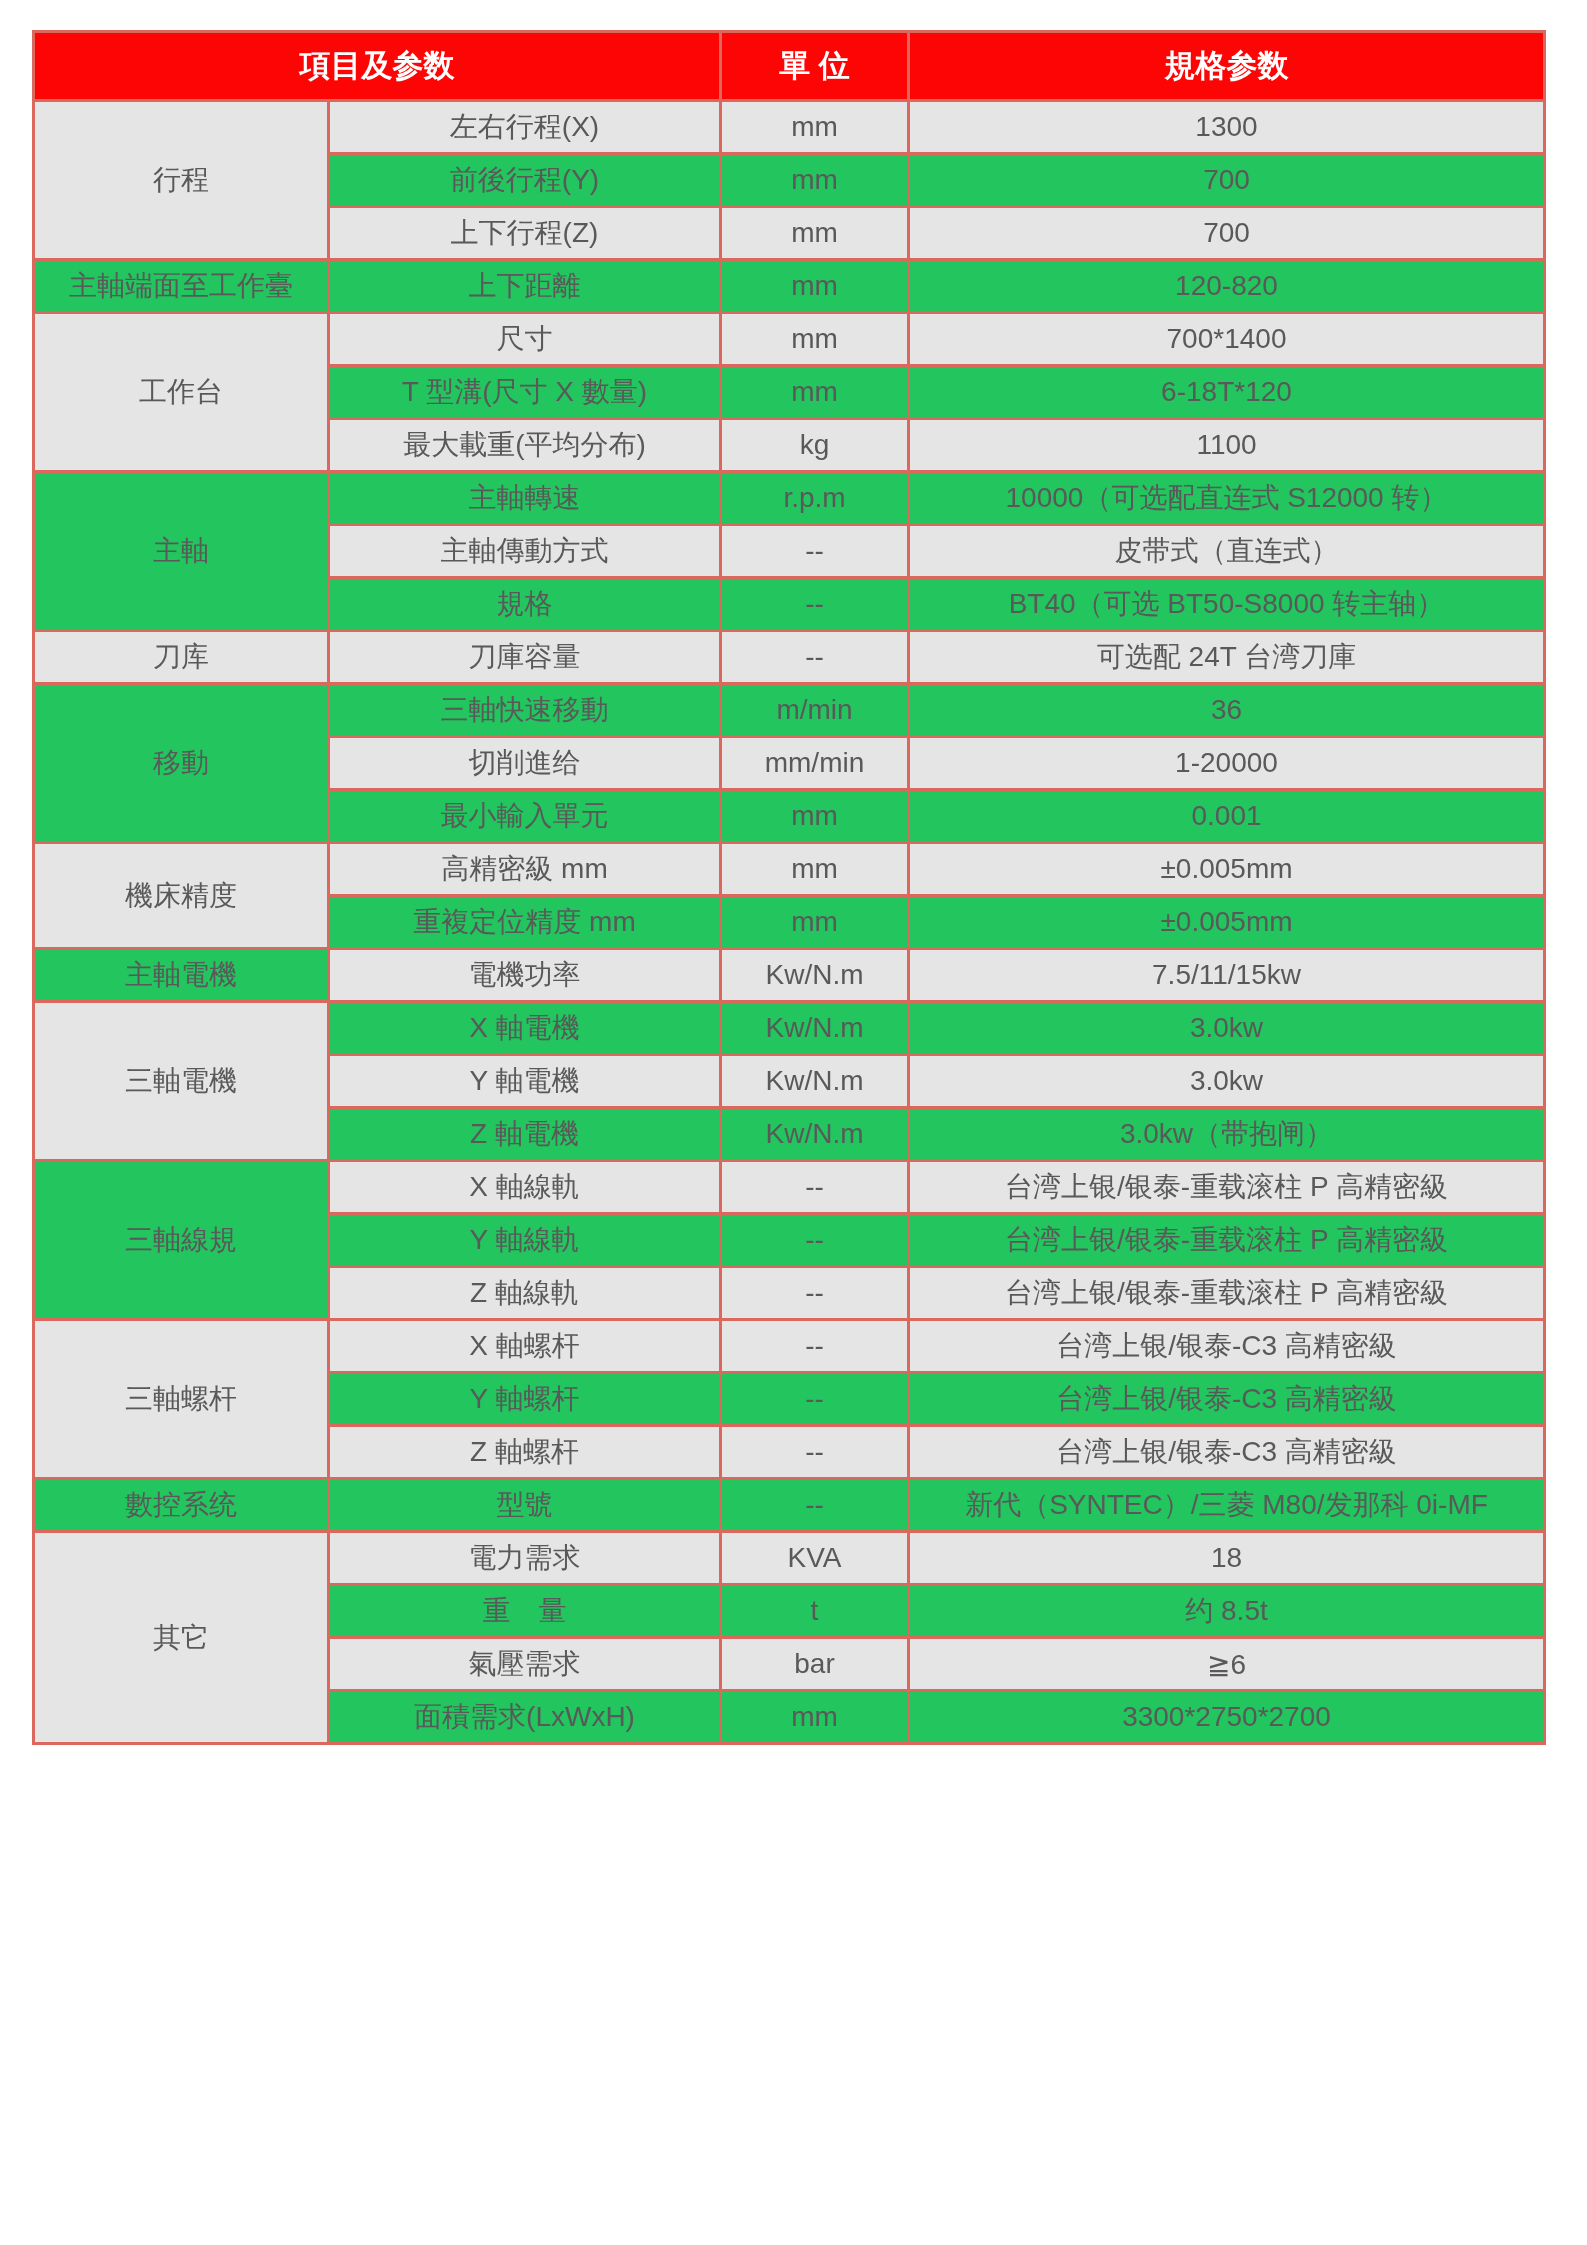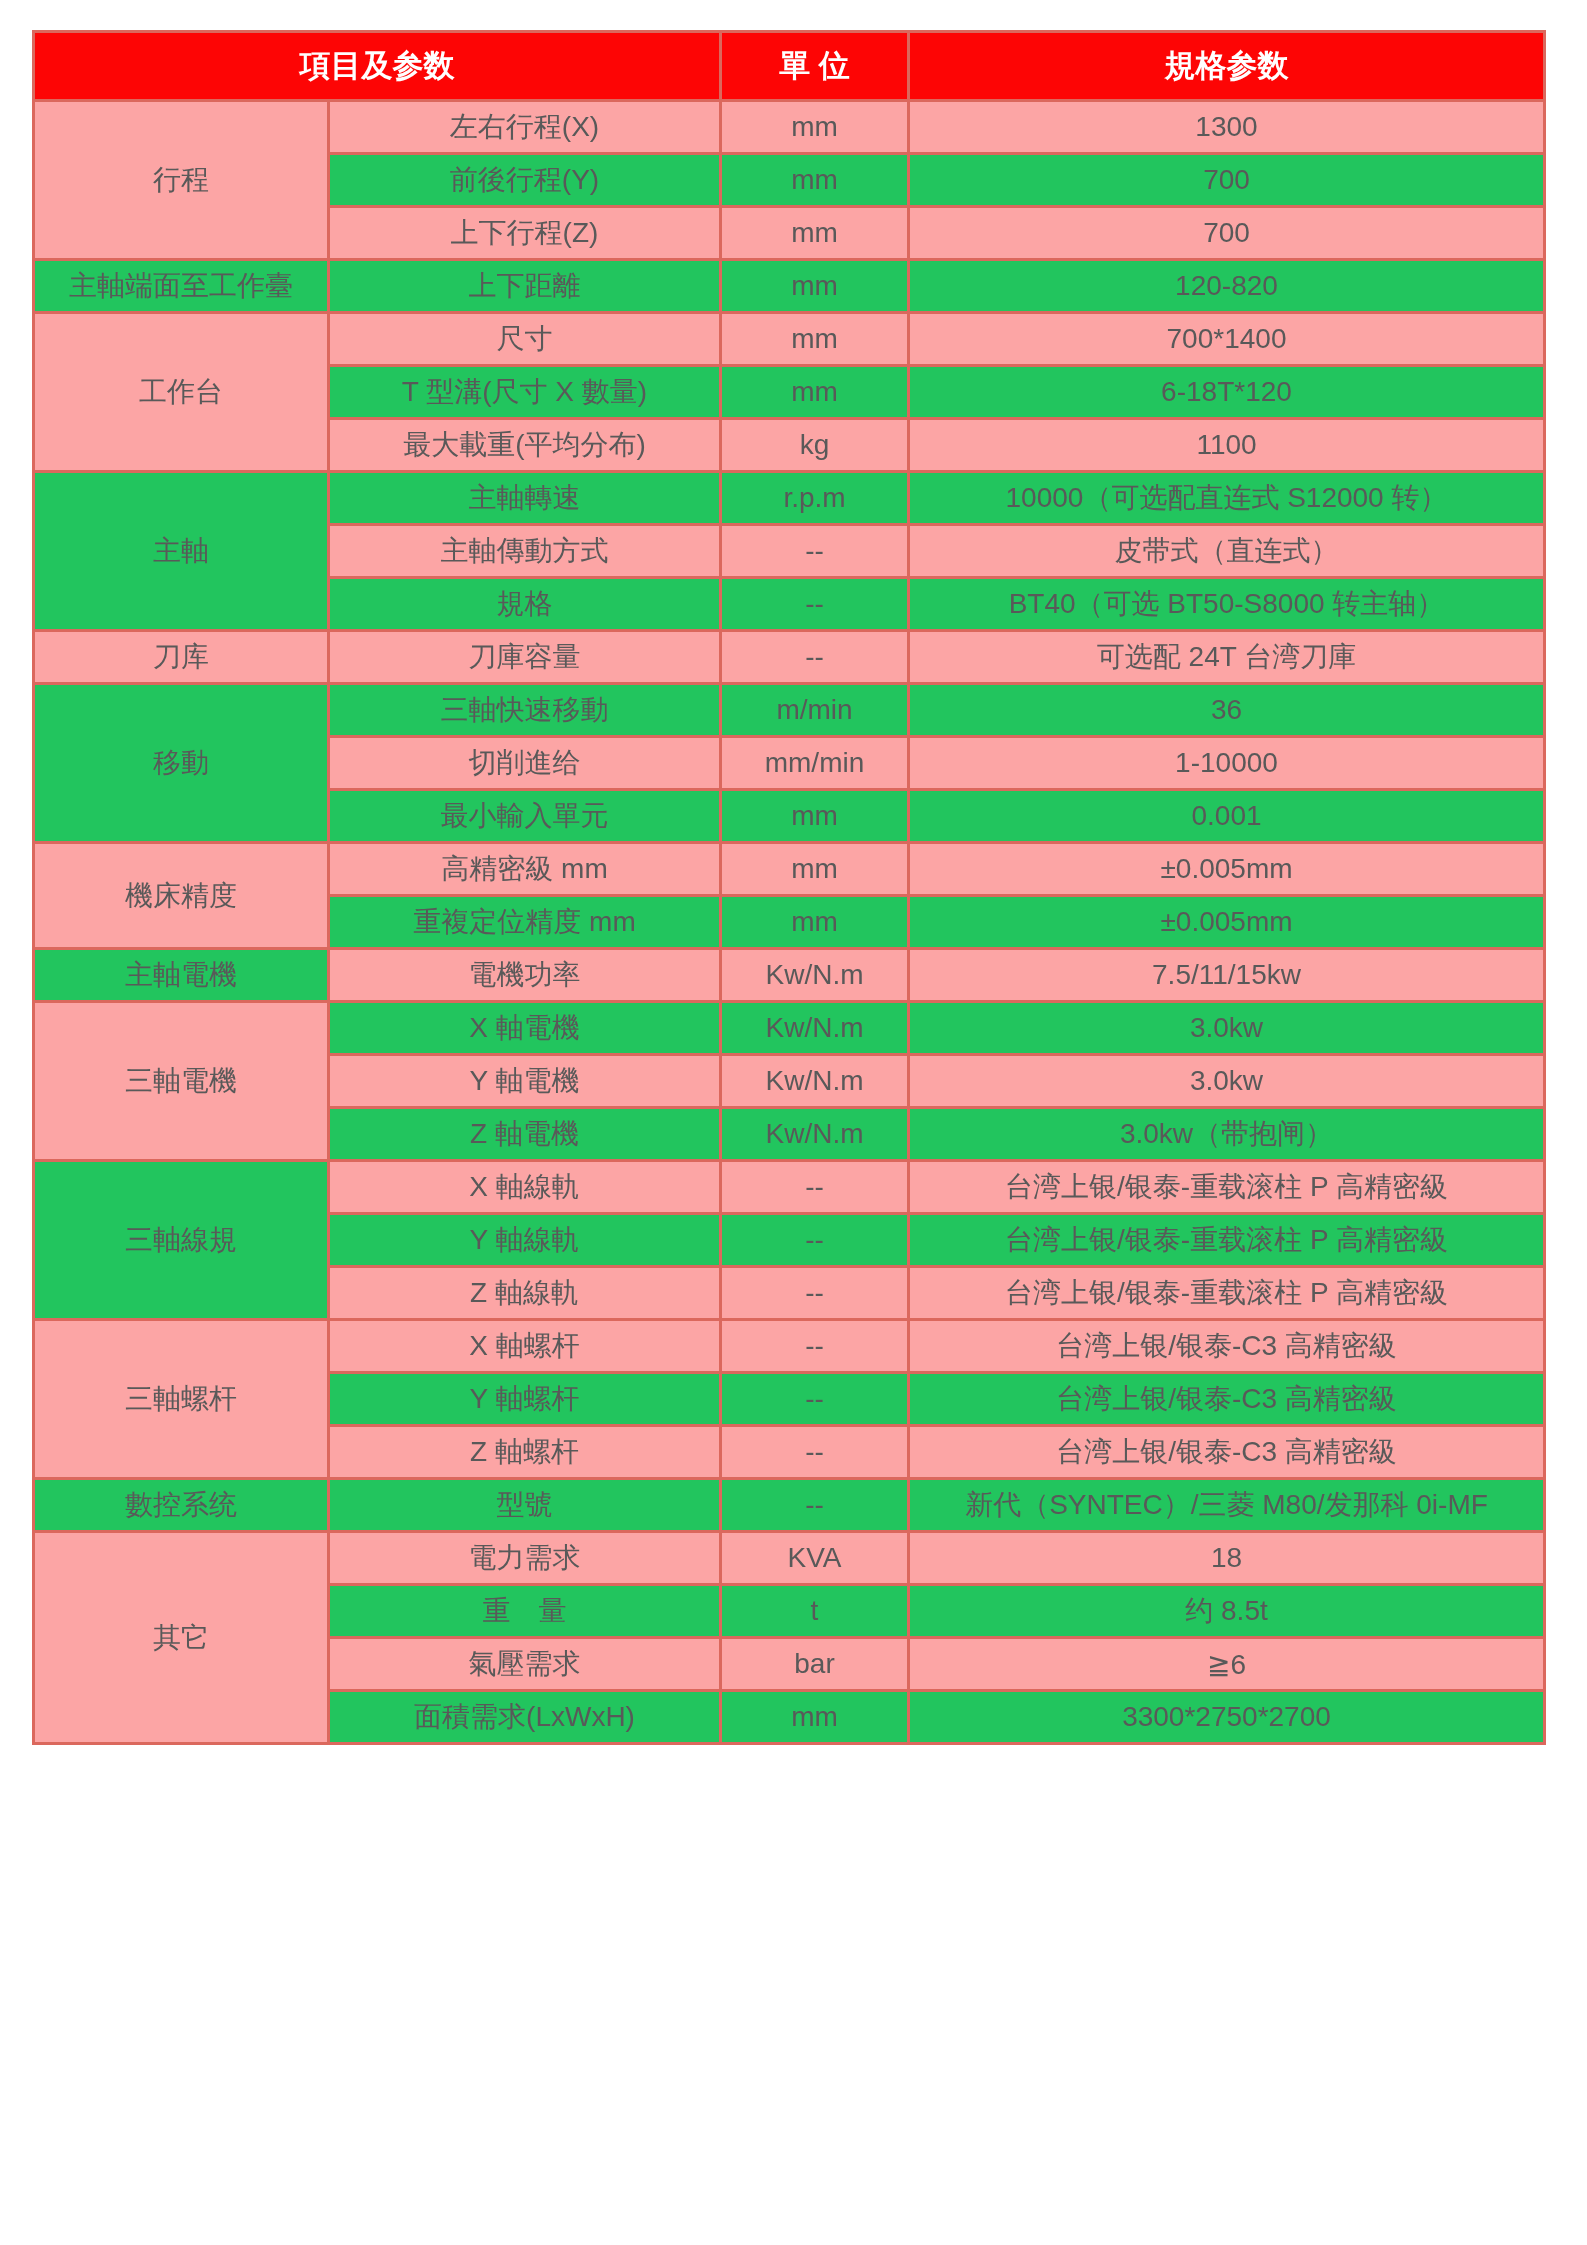--- a/index.html
+++ b/index.html
@@ -44,21 +44,21 @@
     background: #FD0505;
     color: #ffffff;
     font-weight: bold;
     font-size: 31px;
   }
   table.spec td {
     height: 50px;
     font-size: 28px;
     color: #595959;
   }
-  td.white { background: #fca5a5; }
+  td.white { background: #e5e5e5; }
   td.peach { background: #22c55e; }
   td.bold  { color: #000000; font-weight: normal; }
 </style>
 </head>
 <body>
 
 <div class="page">
   <table class="spec">
     <colgroup>
       <col class="c-cat">
@@ -136,21 +136,21 @@
         </tr>
         <tr>
           <td rowspan="3" class="cat peach">移動</td>
           <td class="peach">三軸快速移動</td>
           <td class="peach">m/min</td>
           <td class="peach">36</td>
         </tr>
         <tr>
           <td class="white">切削進给</td>
           <td class="white">mm/min</td>
-          <td class="white">1-10000</td>
+          <td class="white">1-20000</td>
         </tr>
         <tr>
           <td class="peach">最小輸入單元</td>
           <td class="peach">mm</td>
           <td class="peach">0.001</td>
         </tr>
         <tr>
           <td rowspan="2" class="cat white">機床精度</td>
           <td class="white">高精密級 mm</td>
           <td class="white">mm</td>

